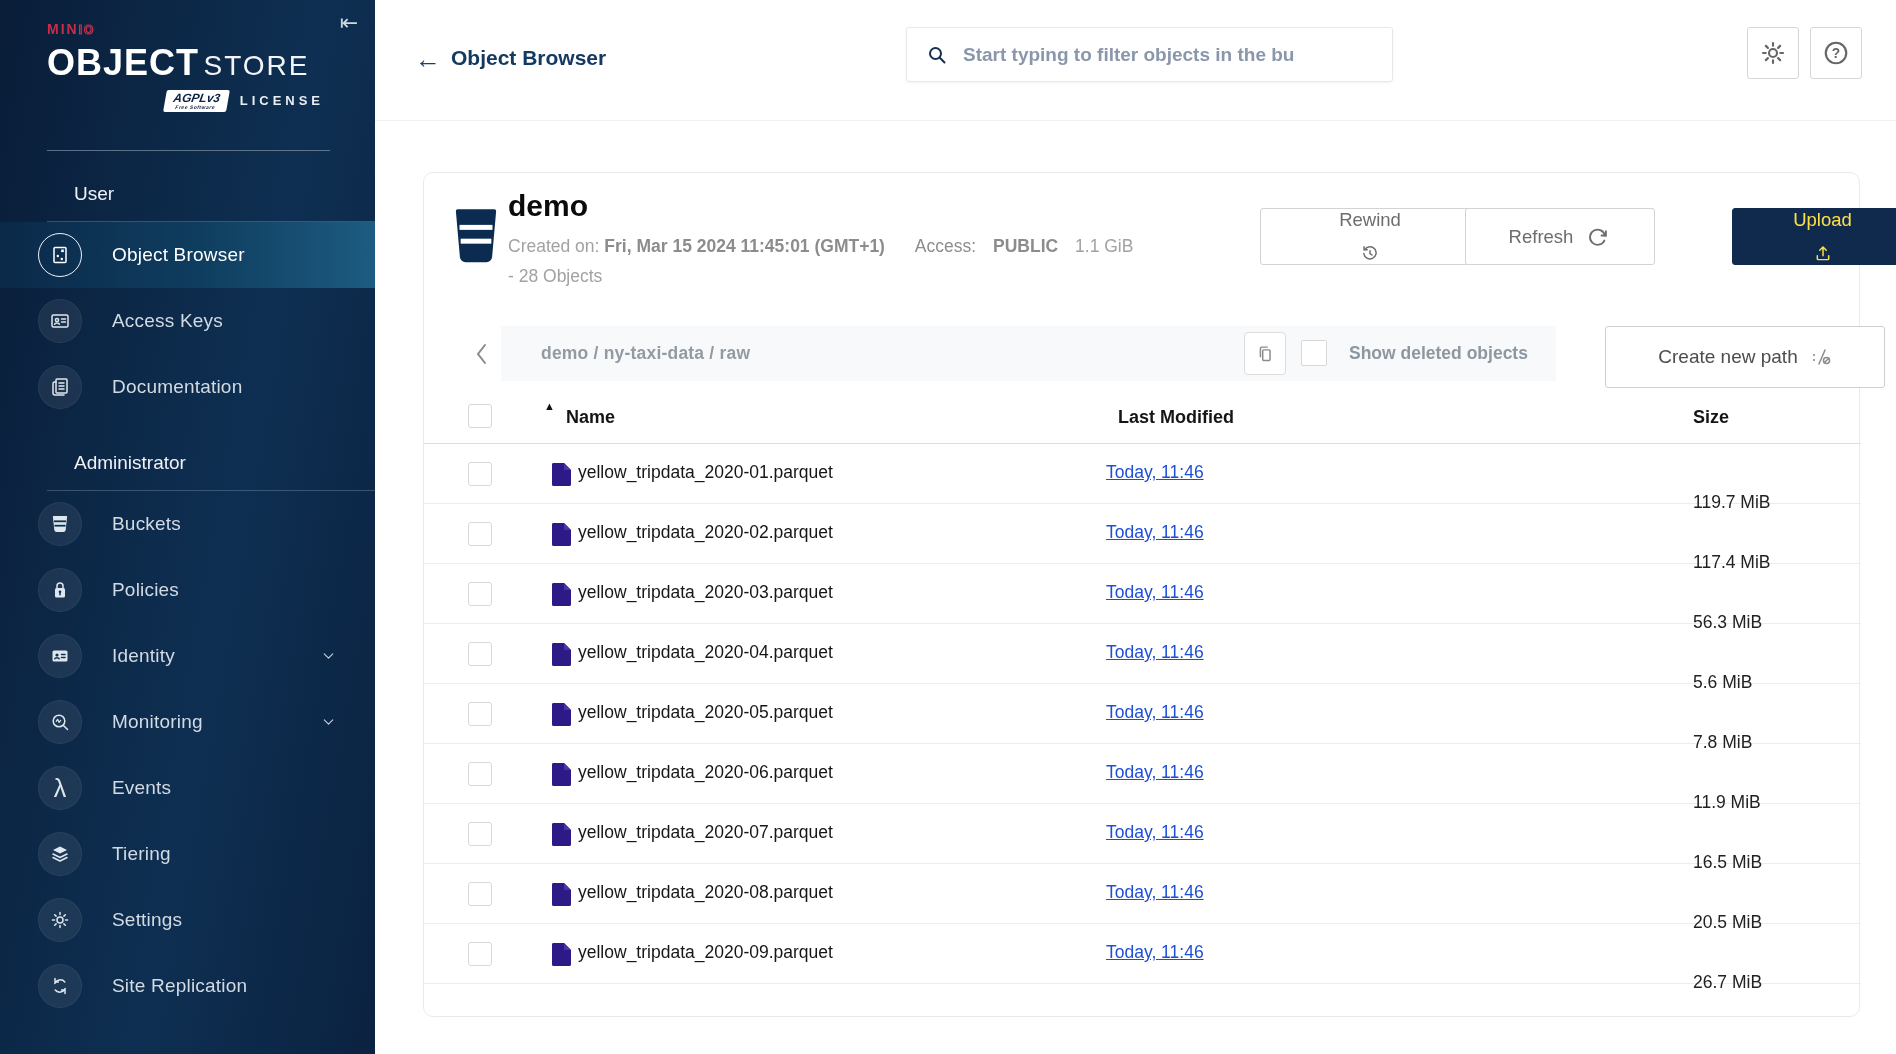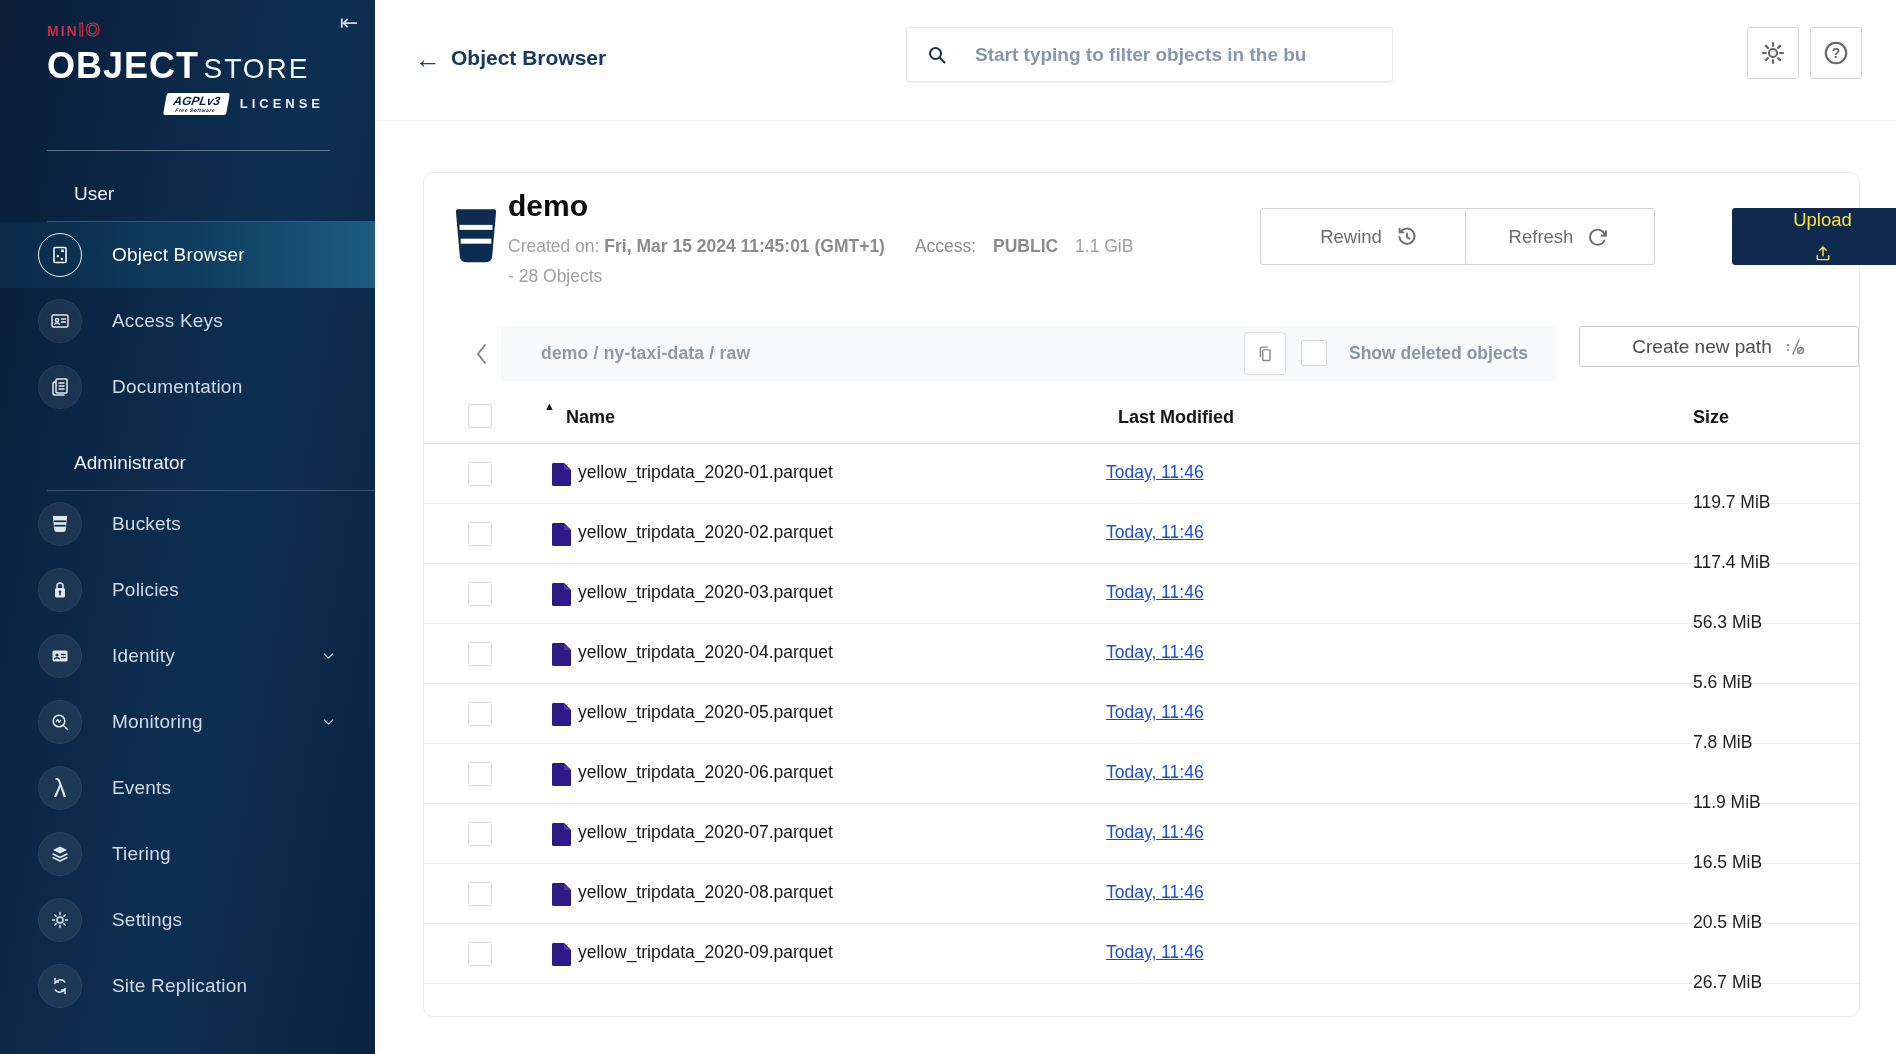--- a/index.html
+++ b/index.html
@@ -17,21 +17,21 @@
     position:absolute; left:0; top:0; width:375px; height:1054px;
     background: linear-gradient(100deg,#091d38 0%,#0c2746 30%,#0e2f52 58%,#0b2240 100%);
     color:#cdd6e0; overflow:hidden;
   }
   .collapse-icon {
     position:absolute; top:10px; left:336px; width:26px; height:26px;
     color:#cdd6e0; font-size:22px; line-height:26px; text-align:center; cursor:pointer;
   }
   .logo-block { position:absolute; left:47px; top:20px; width:290px; }
   .brand-min { color:#c72e49; font-weight:800; font-size:14px; letter-spacing:2px; }
-  .brand-io  { color:transparent; -webkit-text-stroke:1.2px #c72e49; font-weight:800; font-size:18px; letter-spacing:2px;margin-top:27px; }
+  .brand-io  { color:transparent; -webkit-text-stroke:1.2px #c72e49; font-weight:800; font-size:12px; letter-spacing:2px;margin-top:27px; }
   .logo-line2 { margin-top:4px; white-space:nowrap; }
   .logo-bold  { color:#ffffff; font-weight:700; font-size:36px; letter-spacing:1px; }
   .logo-light { color:#f2f5f8; font-weight:300; font-size:28px; letter-spacing:2px; }
   .logo-line3 { margin-top:6px; display:flex; align-items:center; margin-left:118px; }
   .agpl-badge {
     background:#ffffff; color:#0b2240; transform:skewX(-10deg);
     font-style:italic; font-weight:800; font-size:12px; padding:2px 8px 1px 8px;
     border-radius:2px; line-height:1.1; text-align:center;
   }
   .agpl-sub { display:block; font-size:5px; font-weight:700; letter-spacing:.5px; }
@@ -64,21 +64,21 @@
   .back-arrow { position:absolute; left:40px; top:44px; font-size:26px; color:#1d4066; font-weight:700; cursor:pointer; line-height:30px; }
   .page-title { position:absolute; left:76px; top:46px; font-size:21px; font-weight:700; color:#143a62; }
   .searchbox {
     position:absolute; left:531px; top:27px; width:487px; height:55px;
     background:#fff; border:1px solid #e8e8e8; border-radius:3px;
     box-shadow:0 1px 3px rgba(0,0,0,.05);
     display:flex; align-items:center; padding:0 16px 0 18px;
   }
   .searchbox .search-glyph { color:#16304f; display:flex; flex:0 0 auto; }
   .searchbox input {
-    border:none; outline:none; width:100%; margin-left:26px;
+    border:none; outline:none; width:100%; margin-left:14px;
     font-family:"Liberation Sans", sans-serif;
     font-size:19px; font-weight:600; color:#51607a; background:transparent;
   }
   .searchbox input::placeholder { color:#8a97ab; opacity:1; }
   .icon-btn {
     position:absolute; top:27px; width:52px; height:52px; background:#fff;
     border:1px solid #d6d6d6; border-radius:3px; display:flex; align-items:center; justify-content:center;
     color:#666; cursor:pointer;
   }
   .icon-btn.gear { left:1372px; }
@@ -95,38 +95,38 @@
   .meta-label { color:#a2a2a2; }
   .meta-value { color:#8c8c8c; font-weight:700; margin-right:26px; }
   .meta-value.access { margin-right:12px; }
 
   .btn {
     position:absolute; top:35px; height:57px; border-radius:3px;
     display:flex; align-items:center; justify-content:center; gap:12px;
     font-size:18.5px; cursor:pointer; background:#fff;
     border:1px solid #d3d3d3; color:#6d6d6d;
   }
-  .btn.rewind { left:836px; width:220px; }
+  .btn.rewind { left:836px; width:220px;flex-direction:column; }
   .btn.refresh { left:1041px; width:190px; }
   .btn.upload { left:1308px; width:181px; background:#102a4e; border:1px solid #102a4e; color:#fde047;flex-direction:column; }
 
   
   .pathbar { position:absolute; left:0; top:153px; width:1437px; height:55px; }
   .path-chevron { position:absolute; left:48px; top:0; height:55px; display:flex; align-items:center; color:#8a8a8a; cursor:pointer; }
   .path-gray { position:absolute; left:77px; top:0; width:1055px; height:55px; background:#f8f9fa; }
   .path-text { position:absolute; left:40px; top:0; height:55px; display:flex; align-items:center; font-size:17.5px; font-weight:600; color:#929ba4; letter-spacing:.2px; }
   .copy-btn {
     position:absolute; left:743px; top:6px; width:42px; height:43px; background:#fff;
     border:1px solid #dcdcdc; border-radius:4px; display:flex; align-items:center; justify-content:center;
     color:#8a8a8a; cursor:pointer;
   }
   .deleted-check { position:absolute; left:800px; top:14px; width:26px; height:26px; background:#fff; border:1px solid #d8d8d8; border-radius:2px; cursor:pointer; }
   .deleted-label { position:absolute; left:840px; top:0; height:55px; display:flex; align-items:center; font-size:17.5px; font-weight:700; color:#8d97a1;margin-left:8px; }
   .create-path-btn {
-    position:absolute; left:1155px; top:0; width:280px; height:41px; background:#fff;
+    position:absolute; left:1181px; top:0; width:280px; height:62px; background:#fff;
     border:1px solid #cfcfcf; border-radius:3px; display:flex; align-items:center; justify-content:center;
     gap:12px; font-size:19px; color:#4d4d4d; cursor:pointer;
   }
   .create-path-btn .path-icon { color:#8a8a8a; display:flex; }
 
   
   .tbl-header { position:absolute; left:0; top:223px; width:1437px; height:48px; border-bottom:1px solid #dedede; font-weight:700; font-size:18px; color:#151515; }
   .checkbox { position:absolute; width:24px; height:24px; background:#fff; border:1px solid #d5d9dd; border-radius:3px; cursor:pointer; }
   .tbl-header .checkbox { left:44px; top:8px; }
   .sort-caret { position:absolute; left:120px; top:4px; font-size:11px; color:#111; }

